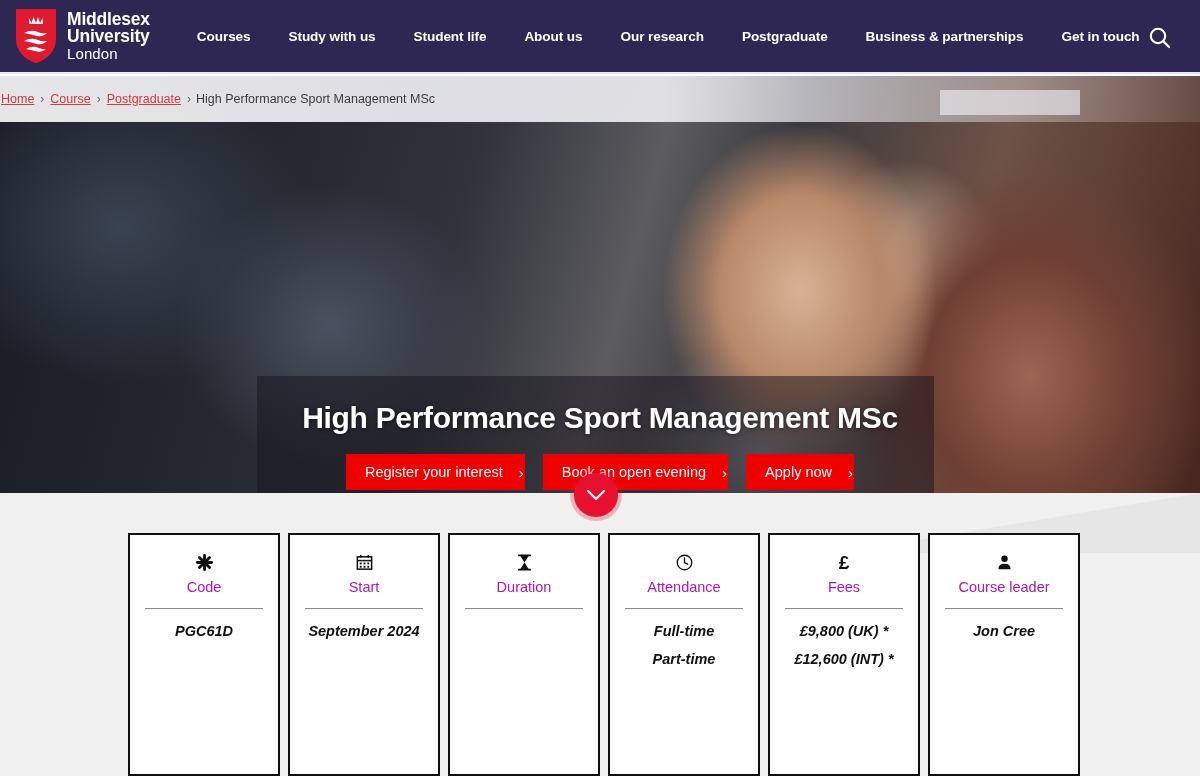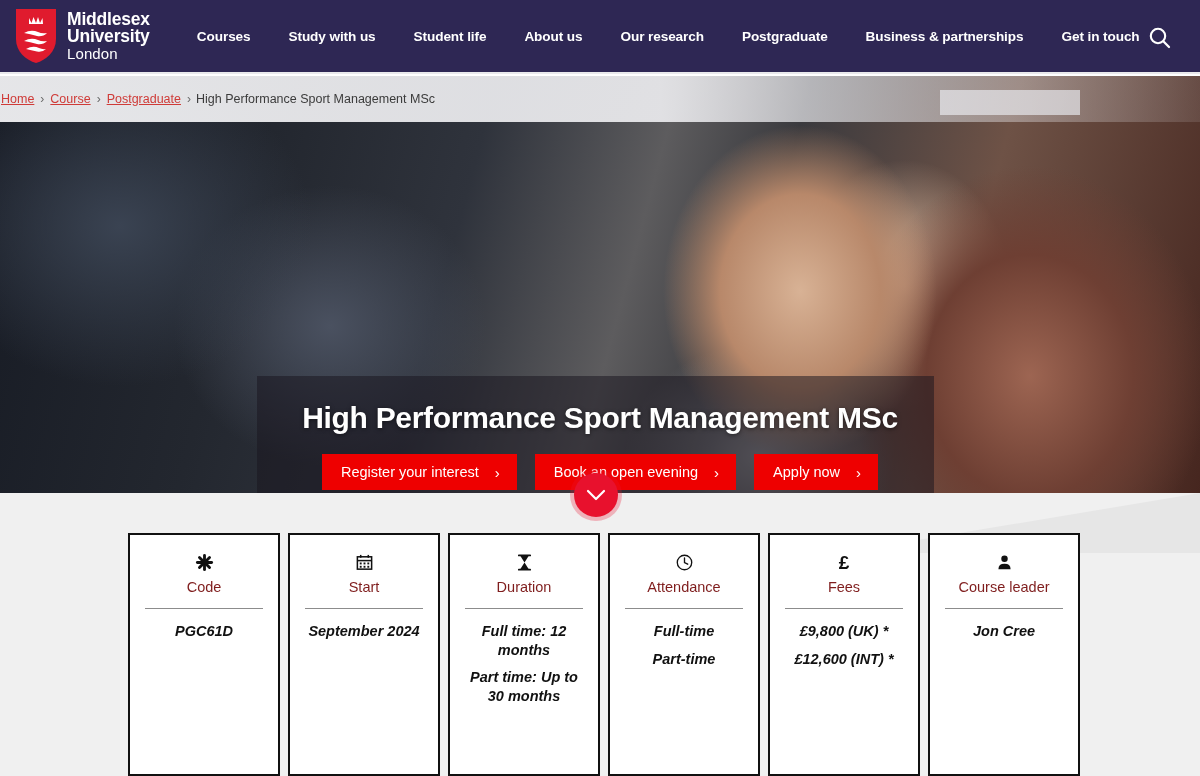--- a/index.html
+++ b/index.html
@@ -79,21 +79,21 @@
     position:absolute; left:0; top:325px; width:1200px; text-align:center;
     color:#ffffff; font-size:30px; font-weight:bold; letter-spacing:-0.3px;
     text-shadow:0 1px 4px rgba(0,0,0,0.5);
   }
   .cta-row {
     position:absolute; left:0; top:378px; width:1200px;
     display:flex; justify-content:center; gap:18px;
   }
   .cta {
     background:#ee0000; color:#ffffff; font-size:14.5px; font-weight:normal;
-    padding:10px 17px 10px 19px; display:flex; align-items:center; gap:16px;
+    padding:10px 1px 10px 19px; display:flex; align-items:center; gap:16px;
     cursor:pointer; white-space:nowrap;
   }
   .cta .chev { font-size:15px; font-weight:normal; line-height:1; }
   .scroll-circle {
     position:absolute; left:574px; top:473px; width:44px; height:44px;
     border-radius:50%; background:#e8112d; cursor:pointer;
     display:flex; align-items:center; justify-content:center;
     box-shadow:0 0 0 4px rgba(232,17,45,0.28);
     z-index:6;
   }
@@ -116,21 +116,21 @@
   .card {
     width:152px; min-height:243px; background:#ffffff;
     border:2px solid #111111; padding:14px 10px 10px;
     display:flex; flex-direction:column; align-items:center;
   }
   .card-icon {
     height:26px; display:flex; align-items:center; justify-content:center;
     font-size:19px; color:#111111; line-height:1;
   }
   .card-label {
-    margin-top:4px; font-size:14.5px; color:#7f1d1d; font-weight:normal;
+    margin-top:4px; font-size:14.5px; color:#a21caf; font-weight:normal;
     text-align:center;
   }
   .card-rule {
     width:92%; height:1px; background:#8c8c8c; margin:13px 0 13px;
   }
   .card-values { text-align:center; }
   .card-val {
     font-size:14.5px; font-weight:bold; color:#111111; line-height:1.28;
     margin-bottom:9px;
     font-style:italic;
@@ -272,24 +272,20 @@
     <div class="card">
       <div class="card-icon">
         <svg width="19" height="19" viewBox="0 0 20 20">
           <line x1="4" y1="2.5" x2="16" y2="2.5" stroke="#111" stroke-width="1.8" stroke-linecap="round"></line>
           <line x1="4" y1="17.5" x2="16" y2="17.5" stroke="#111" stroke-width="1.8" stroke-linecap="round"></line>
           <path d="M5.5 3 L14.5 3 L10 10 L14.5 17 L5.5 17 L10 10 Z" fill="#111"></path>
         </svg>
       </div>
       <div class="card-label">Duration</div>
       <div class="card-rule"></div>
-      <div class="card-values">
-        <div class="card-val">Full time: 12 months</div>
-        <div class="card-val">Part time: Up to 30 months</div>
-      </div>
     </div>
 
     <div class="card">
       <div class="card-icon">
         <svg width="19" height="19" viewBox="0 0 20 20">
           <circle cx="10" cy="10" r="7.6" fill="none" stroke="#111" stroke-width="1.4"></circle>
           <polyline points="10,5.2 10,10 13.4,11.8" fill="none" stroke="#111" stroke-width="1.4" stroke-linecap="round"></polyline>
         </svg>
       </div>
       <div class="card-label">Attendance</div>

